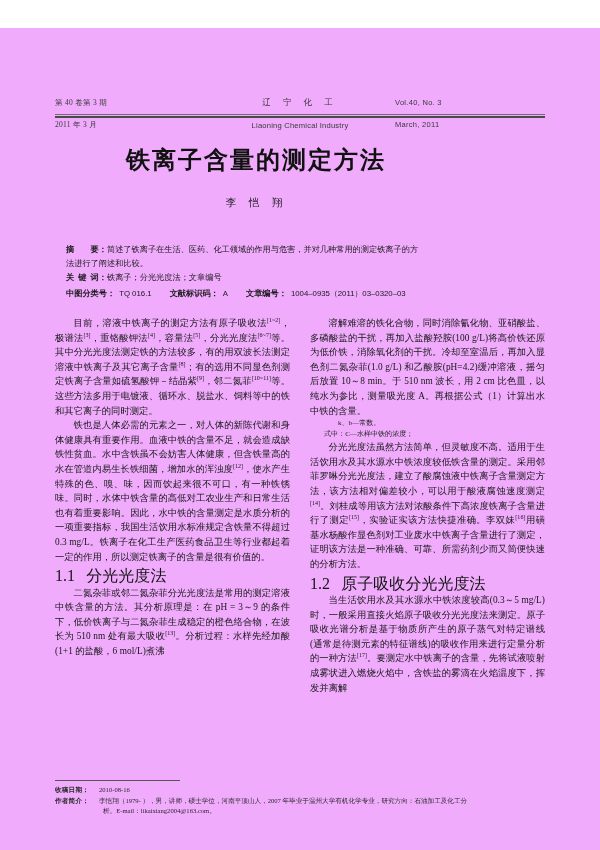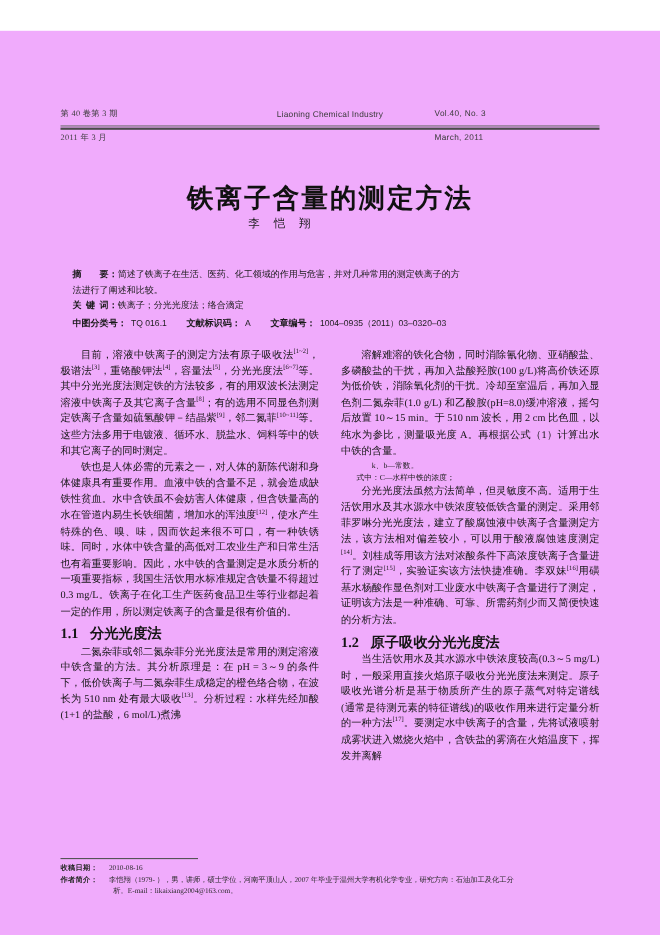--- a/index.html
+++ b/index.html
@@ -68,29 +68,28 @@
     left: 55px;
     top: 88px;
     width: 490px;
     height: 2px;
     background: #4a4a4a;
   }
   
   .doc-title {
     position: absolute;
     left: 0;
-    top: 136px;
+    top: 116px;
     width: 512px;
     text-align: center;
     font-size: 24px;
     font-weight: bold;
     letter-spacing: 2px;
     color: #111;
     font-family: "Liberation Serif", "DejaVu Serif", serif;
-    padding-left: 44px;
   }
   .author {
     position: absolute;
     left: 0;
     top: 168px;
     width: 513px;
     text-align: center;
     font-size: 10.5px;
     letter-spacing: 5px;
     color: #1c1c1c;
@@ -163,22 +162,22 @@
     text-indent: 2em;
   }
   .h1 {
     font-size: 11.5px;
     font-weight: bold;
     margin: 7px 0 4px 0;
     text-indent: 0;
     letter-spacing: 0.5px;
   }
   .h2 {
-    font-size: 13px;
-    font-weight: bold;
+    font-size: 16px;
+    font-weight: normal;
     margin: 5px 0 2px 0;
     text-indent: 0;
   }
   .h2 .num { margin-right: 7px; }
   sup {
     font-size: 6px;
     vertical-align: super;
     line-height: 0;
   }
   .formula {
@@ -243,20 +242,21 @@
 <body>
 
 <div class="page">
 
   <div class="runhead">
     <div class="col left">
       <div>第 40 卷第 3 期</div>
       <div>2011 年 3 月</div>
     </div>
     <div class="col center">
+      <div class="jtitle-cn">辽 宁 化 工</div>
       <div class="jtitle-en">Liaoning Chemical Industry</div>
     </div>
     <div class="col right">
       <div>Vol.40, No. 3</div>
       <div>March, 2011</div>
     </div>
   </div>
   <div class="rule-thin"></div>
   <div class="rule-thick"></div>
 
@@ -264,21 +264,21 @@
   <div class="author">李 恺 翔</div>
 
   <div class="abstract-block">
     <div class="ab-row">
       <span class="ab-label">摘        要：</span>
       <span class="ab-text">简述了铁离子在生活、医药、化工领域的作用与危害，并对几种常用的测定铁离子的方</span>
     </div>
     <div class="ab-cont">法进行了阐述和比较。</div>
     <div class="ab-row">
       <span class="ab-label">关  键  词：</span>
-      <span class="ab-text">铁离子；分光光度法；络合滴定</span>
+      <span class="ab-text">铁离子；分光光度法；文章编号</span>
     </div>
     <div class="class-row">
       <span class="k">中图分类号：</span>
       <span class="v cnum">TQ 016.1</span>
       <span class="k">文献标识码：</span>
       <span class="v cnum">A</span>
       <span class="k">文章编号：</span>
       <span class="v cnum">1004–0935（2011）03–0320–03</span>
     </div>
   </div>
@@ -289,21 +289,21 @@
       <p>目前，溶液中铁离子的测定方法有原子吸收法<sup>[1~2]</sup>，极谱法<sup>[3]</sup>，重铬酸钾法<sup>[4]</sup>，容量法<sup>[5]</sup>，分光光度法<sup>[6~7]</sup>等。其中分光光度法测定铁的方法较多，有的用双波长法测定溶液中铁离子及其它离子含量<sup>[8]</sup>；有的选用不同显色剂测定铁离子含量如硫氢酸钾－结晶紫<sup>[9]</sup>，邻二氮菲<sup>[10~11]</sup>等。这些方法多用于电镀液、循环水、脱盐水、饲料等中的铁和其它离子的同时测定。</p>
       <p>铁也是人体必需的元素之一，对人体的新陈代谢和身体健康具有重要作用。血液中铁的含量不足，就会造成缺铁性贫血。水中含铁虽不会妨害人体健康，但含铁量高的水在管道内易生长铁细菌，增加水的浑浊度<sup>[12]</sup>，使水产生特殊的色、嗅、味，因而饮起来很不可口，有一种铁锈味。同时，水体中铁含量的高低对工农业生产和日常生活也有着重要影响。因此，水中铁的含量测定是水质分析的一项重要指标，我国生活饮用水标准规定含铁量不得超过 0.3 mg/L。铁离子在化工生产医药食品卫生等行业都起着一定的作用，所以测定铁离子的含量是很有价值的。</p>
       <div class="h2">
         <span class="num">1.1</span>
         <span>分光光度法</span>
       </div>
       <p>二氮杂菲或邻二氮杂菲分光光度法是常用的测定溶液中铁含量的方法。其分析原理是：在 pH = 3～9 的条件下，低价铁离子与二氮杂菲生成稳定的橙色络合物，在波长为 510 nm 处有最大吸收<sup>[13]</sup>。分析过程：水样先经加酸(1+1 的盐酸，6 mol/L)煮沸</p>
     </div>
 
     <div class="col-body">
-      <p>溶解难溶的铁化合物，同时消除氰化物、亚硝酸盐、多磷酸盐的干扰，再加入盐酸羟胺(100 g/L)将高价铁还原为低价铁，消除氧化剂的干扰。冷却至室温后，再加入显色剂二氮杂菲(1.0 g/L) 和乙酸胺(pH=8.0)缓冲溶液，摇匀后放置 10～15 min。于 510 nm 波长，用 2 cm 比色皿，以纯水为参比，测量吸光度 A。再根据公式（1）计算出水中铁的含量。</p>
+      <p>溶解难溶的铁化合物，同时消除氰化物、亚硝酸盐、多磷酸盐的干扰，再加入盐酸羟胺(100 g/L)将高价铁还原为低价铁，消除氧化剂的干扰。冷却至室温后，再加入显色剂二氮杂菲(1.0 g/L) 和乙酸胺(pH=4.2)缓冲溶液，摇匀后放置 10～8 min。于 510 nm 波长，用 2 cm 比色皿，以纯水为参比，测量吸光度 A。再根据公式（1）计算出水中铁的含量。</p>
       <p class="where ind">k、b—常数。</p>
       <p class="where">式中：C—水样中铁的浓度；</p>
       <p>分光光度法虽然方法简单，但灵敏度不高。适用于生活饮用水及其水源水中铁浓度较低铁含量的测定。采用邻菲罗啉分光光度法，建立了酸腐蚀液中铁离子含量测定方法，该方法相对偏差较小，可以用于酸液腐蚀速度测定<sup>[14]</sup>。刘桂成等用该方法对浓酸条件下高浓度铁离子含量进行了测定<sup>[15]</sup>，实验证实该方法快捷准确。李双妹<sup>[16]</sup>用磺基水杨酸作显色剂对工业废水中铁离子含量进行了测定，证明该方法是一种准确、可靠、所需药剂少而又简便快速的分析方法。</p>
       <div class="h2">
         <span class="num">1.2</span>
         <span>原子吸收分光光度法</span>
       </div>
       <p>当生活饮用水及其水源水中铁浓度较高(0.3～5 mg/L)时，一般采用直接火焰原子吸收分光光度法来测定。原子吸收光谱分析是基于物质所产生的原子蒸气对特定谱线(通常是待测元素的特征谱线)的吸收作用来进行定量分析的一种方法<sup>[17]</sup>。要测定水中铁离子的含量，先将试液喷射成雾状进入燃烧火焰中，含铁盐的雾滴在火焰温度下，挥发并离解</p>
     </div>
 

